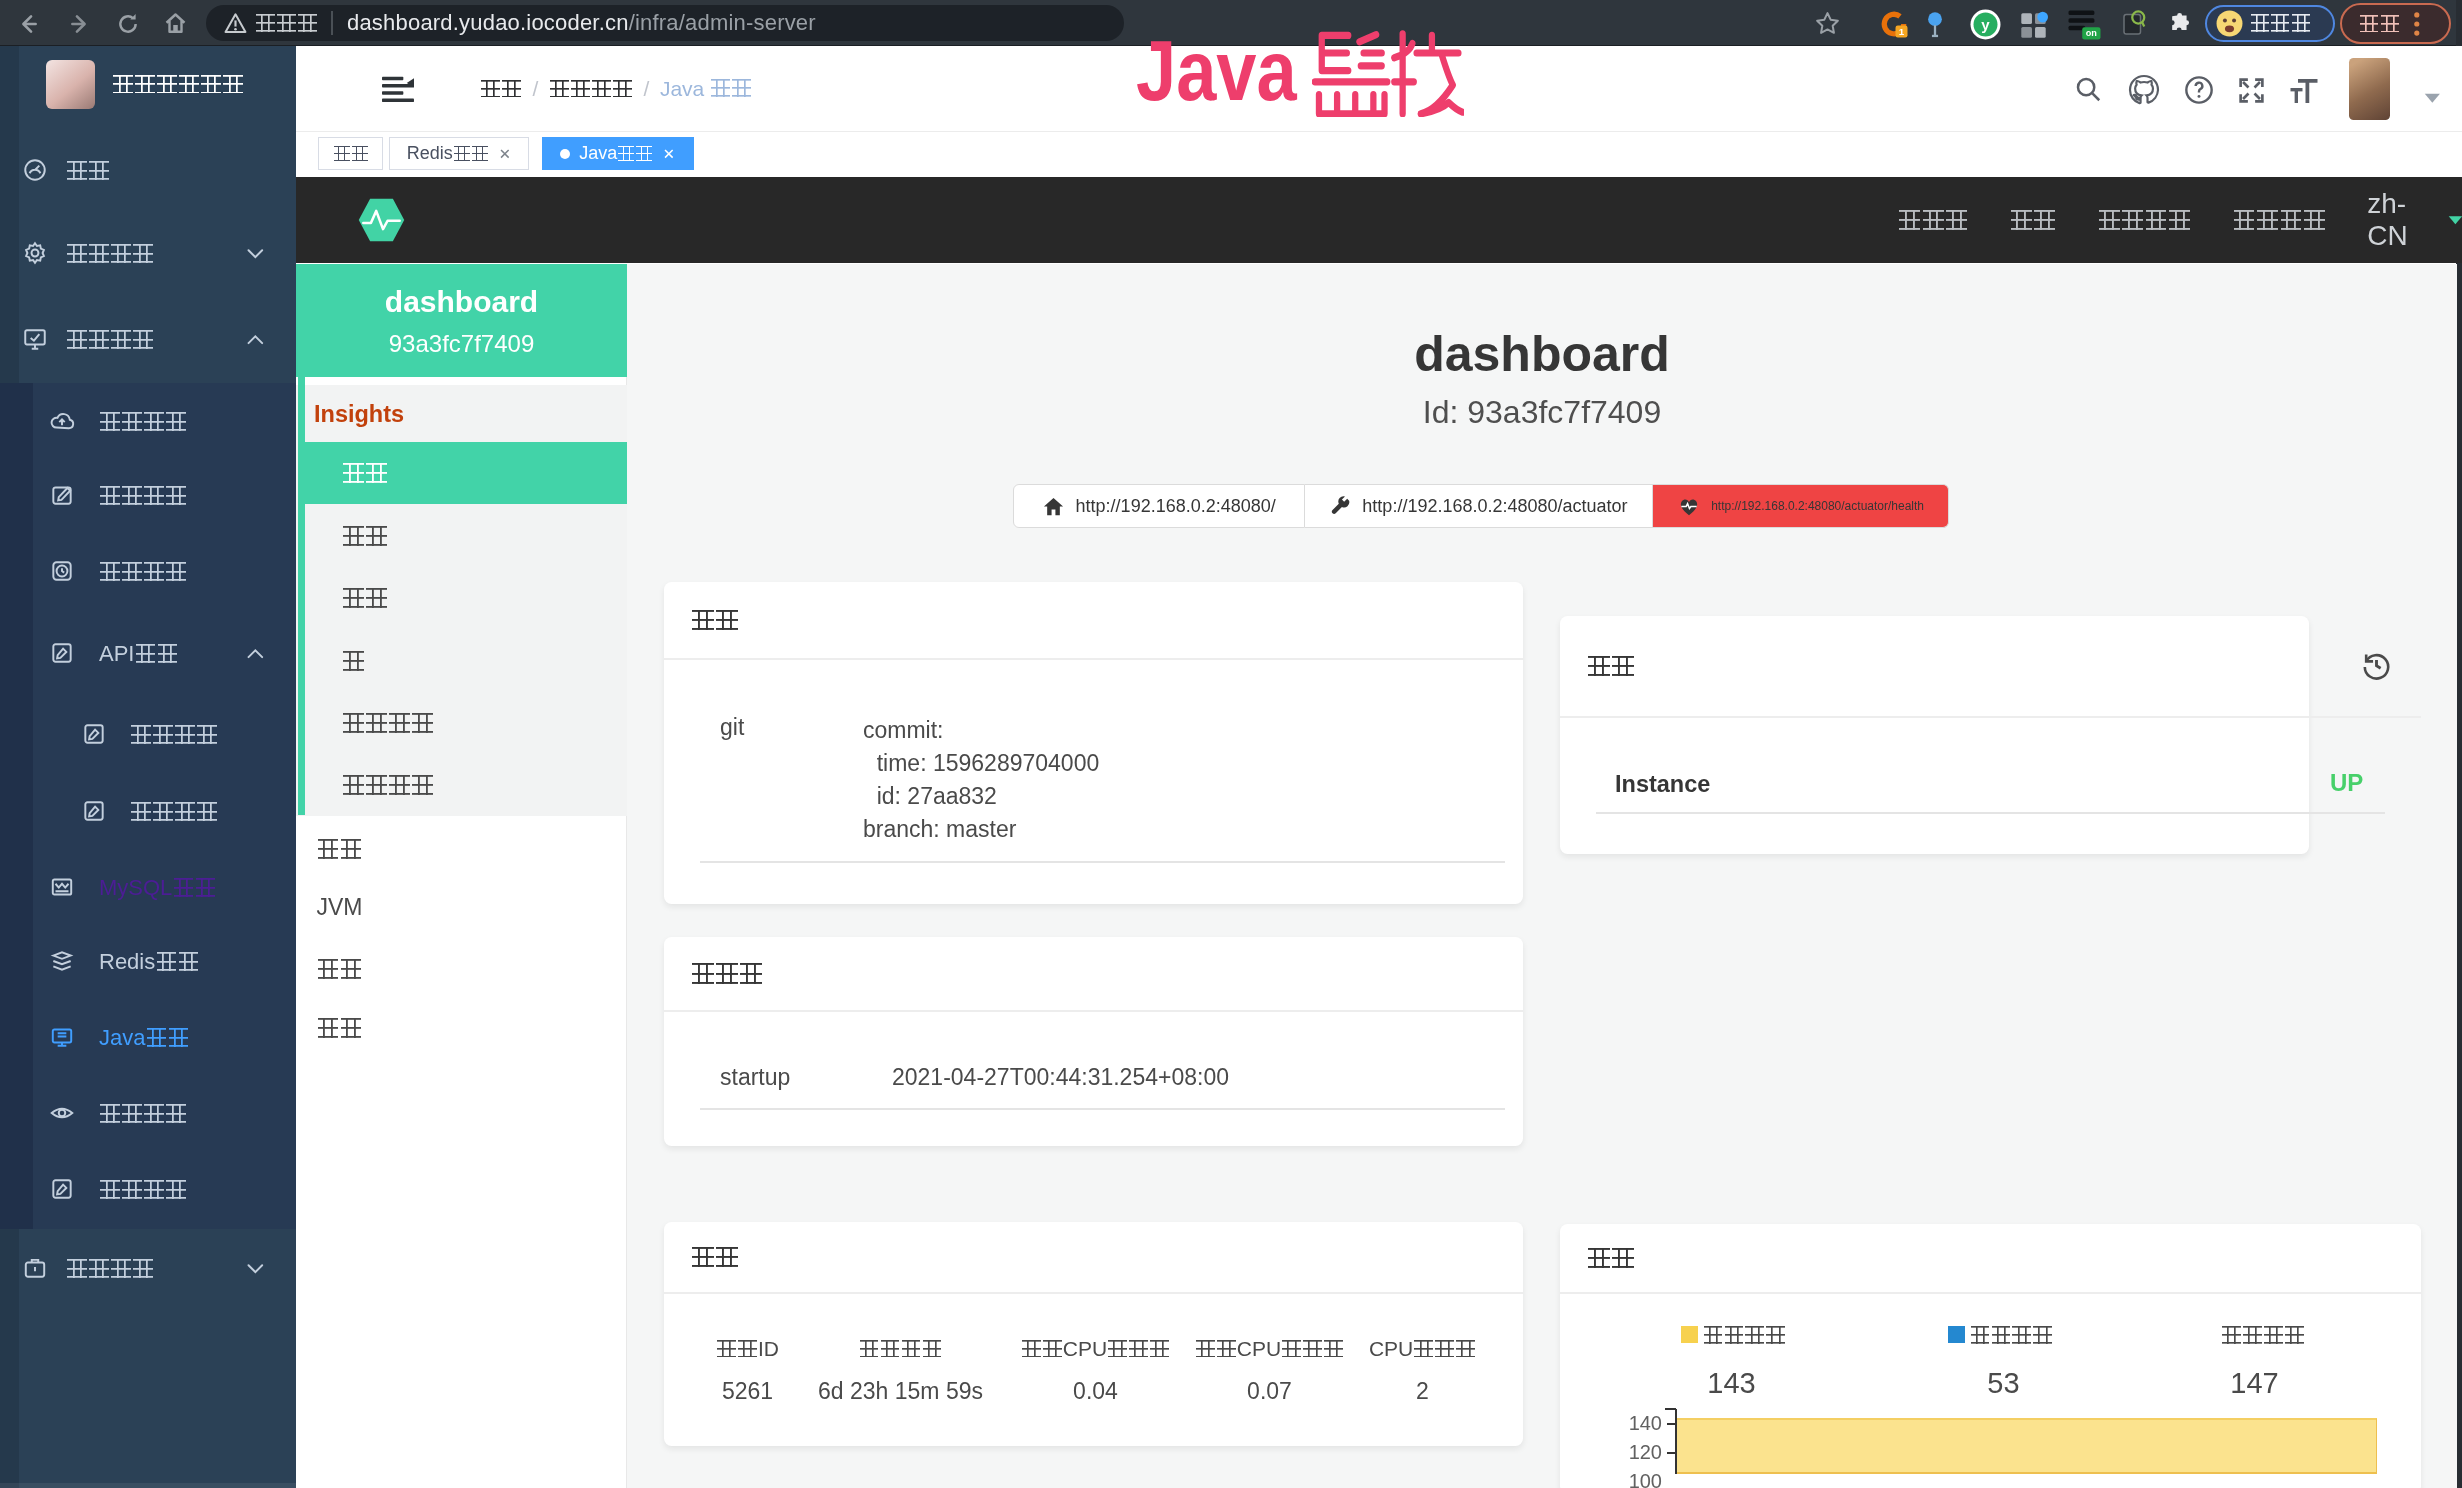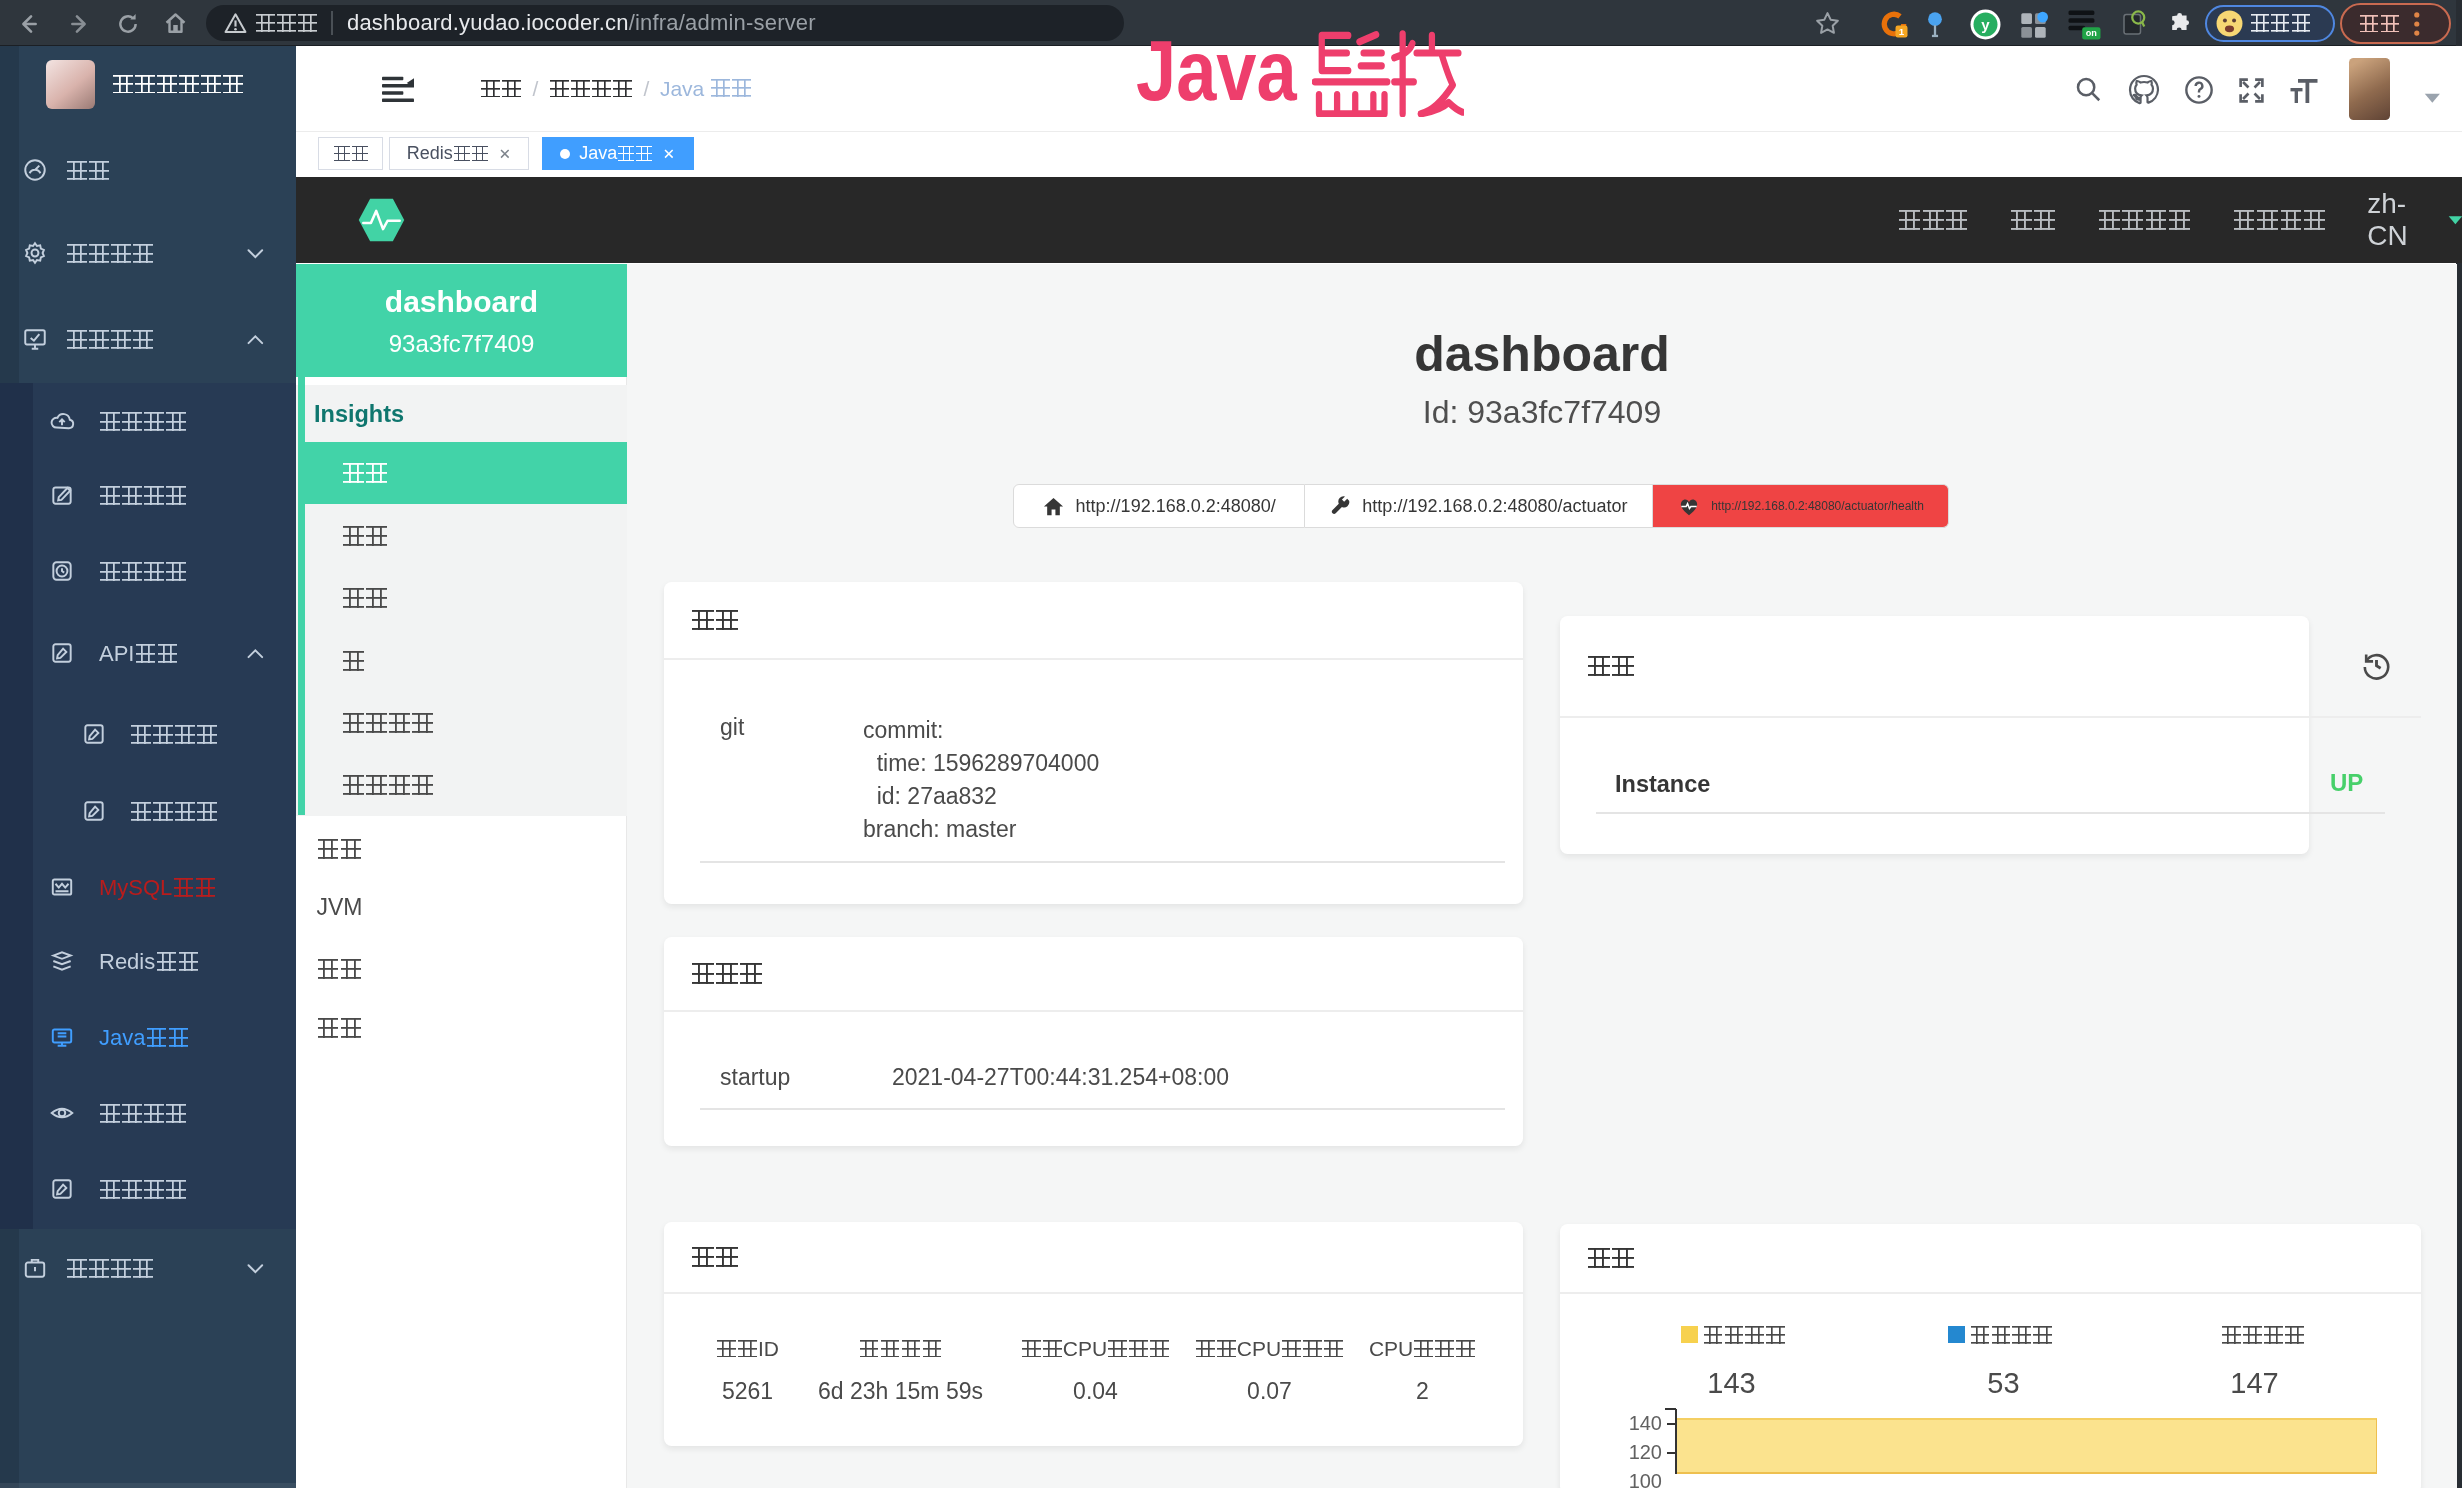--- a/index.html
+++ b/index.html
@@ -232,21 +232,21 @@
       <rect x="4" y="4" width="16" height="16" rx="2"></rect>
       <path d="M13 8 l3 3 -5.5 5.5 -3 .5 .5 -3 Z"></path>
     </svg>
     <div class="ab row" style="left:130px;top:0;height:61px">
       <i class="c"></i>
       <i class="c"></i>
       <i class="c"></i>
       <i class="c"></i>
     </div>
   </div>
-<div class="ab row" style="left:0;top:857px;width:296px;height:61px;color:#b91c1c;font-size:22px">
+<div class="ab row" style="left:0;top:857px;width:296px;height:61px;color:#4c1d95;font-size:22px">
     <svg class="ab" style="left:49px;top:17.4px" width="26" height="26" viewBox="0 0 24 24" fill="none" stroke="#c3cfdd" stroke-width="1.8">
       <rect x="3.5" y="5" width="17" height="14" rx="1.5"></rect>
       <path d="M6 9 l3 3.5 3 -3.5 3 3.5 3 -3.5 M6 16 h12"></path>
     </svg>
     <div class="ab row" style="left:99px;top:0;height:61px">MySQL <i class="c"></i><i class="c"></i></div>
   </div>
 <div class="ab row" style="left:0;top:931px;width:296px;height:61px;color:#c3cfdd;font-size:22px">
     <svg class="ab" style="left:49px;top:17.4px" width="26" height="26" viewBox="0 0 24 24" fill="none" stroke="#c3cfdd" stroke-width="1.8">
       <path d="M4 7 L12 4 L20 7 L12 10 Z M4 12 L12 15 L20 12 M4 17 L12 20 L20 17"></path>
     </svg>
@@ -392,21 +392,21 @@
       </svg>
     </div>
 </div>
 <div class="ab" style="left:296px;top:264px;width:331px;height:1225px;background:#fff;border-right:1.5px solid #e8e8e8">
 <div class="ab" style="left:0;top:0;width:331px;height:113px;background:#42d3a8;text-align:center;color:#fff">
       <div style="margin-top:21px;font-size:30px;font-weight:bold">dashboard</div>
       <div style="margin-top:10.6px;font-size:24px">93a3fc7f7409</div>
     </div>
 <div class="ab" style="left:0;top:121px;width:331px;height:431px;background:#f2f3f3"></div>
 <div class="ab" style="left:2.3px;top:113px;width:6.8px;height:438px;background:#42d3a8"></div>
-<div class="ab row" style="left:18px;top:121px;height:58px;font-size:23.5px;font-weight:600;color:#0f766e">Insights</div>
+<div class="ab row" style="left:18px;top:121px;height:58px;font-size:23.5px;font-weight:600;color:#c2410c">Insights</div>
 <div class="ab" style="left:9px;top:178px;width:322px;height:62px;background:#42d3a8"></div>
 <div class="ab row" style="left:46px;top:178px;height:62px;font-size:23px;color:#fff">
       <i class="c"></i>
       <i class="c"></i>
     </div>
 <div class="ab row" style="left:46px;top:241px;height:62px;font-size:23px;color:#4a4a4a">
       <i class="c"></i>
       <i class="c"></i>
     </div>
 <div class="ab row" style="left:46px;top:303px;height:62px;font-size:23px;color:#4a4a4a">

